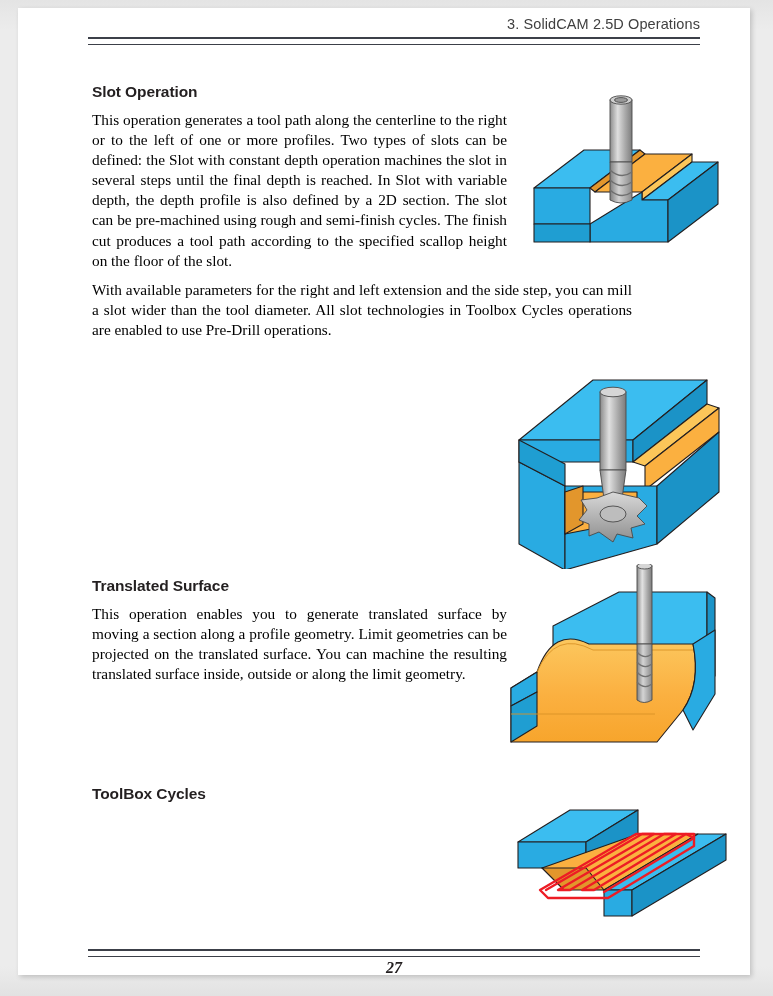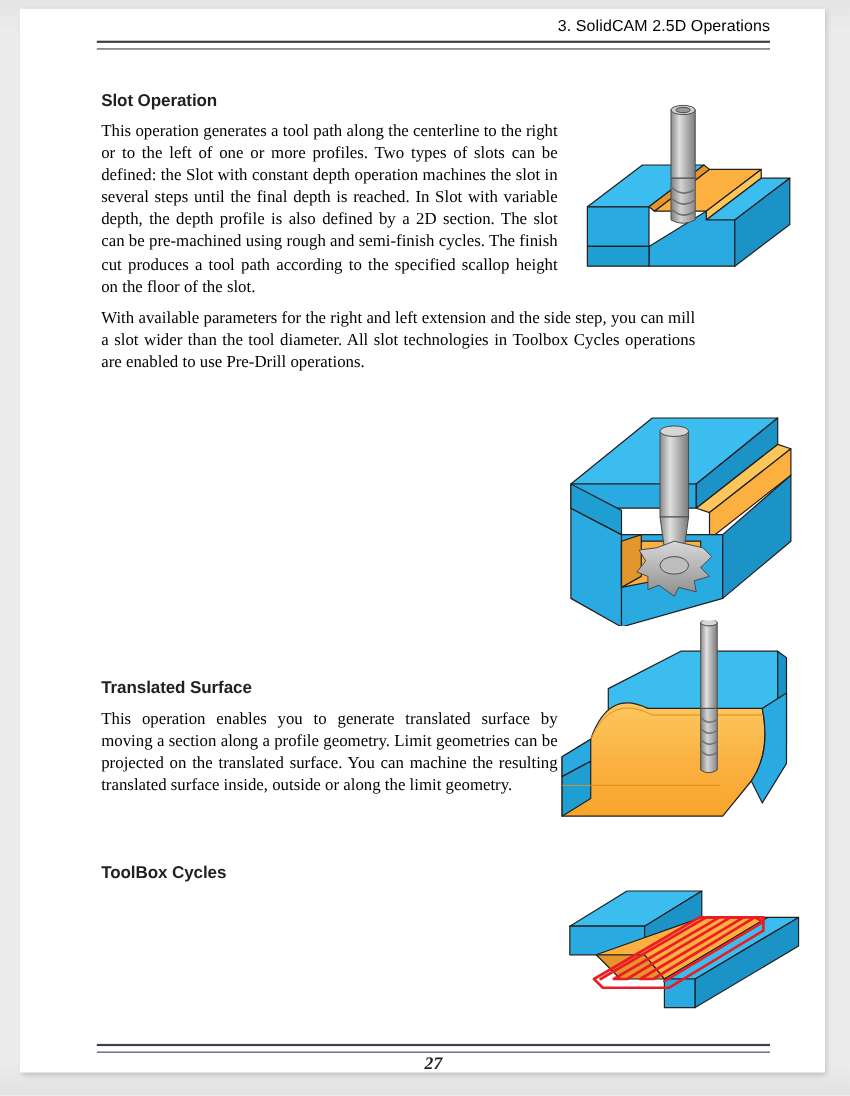--- a/index.html
+++ b/index.html
@@ -21,21 +21,21 @@
   }
 
   
   .header{
     position:absolute;left:70px;top:8px;width:612px;
   }
   .header-title{
     text-align:right;
     font-family:"Liberation Sans", sans-serif;
     font-size:14.5px;
-    color:#000000;
+    color:#404040;
     letter-spacing:0.1px;
   }
   .rule{
     margin-top:5px;
     height:5px;
     border-top:2.2px solid #3c4049;
     border-bottom:1.1px solid #3c4049;
     background:#ffffff;
   }
 
@@ -59,21 +59,21 @@
     text-align:justify;
     margin:9px 0 0 0;
   }
   p.narrow{width:415px;}
   p.wide{width:540px;}
   p.tight{text-align:left;}
 
   
   #sec-slot{position:absolute;left:0;top:17px;width:612px;}
   #sec-tslot{position:absolute;left:0;top:282px;width:612px;}
-  #sec-translated{position:absolute;left:0;top:511px;width:612px;margin-top:40px;}
+  #sec-translated{position:absolute;left:0;top:511px;width:612px;}
   #sec-toolbox{position:absolute;left:0;top:719px;width:612px;}
 
   
   .footer{
     position:absolute;left:70px;top:941px;width:612px;
   }
   .rule-foot{
     height:5px;
     border-top:2.2px solid #3c4049;
     border-bottom:1.1px solid #3c4049;

